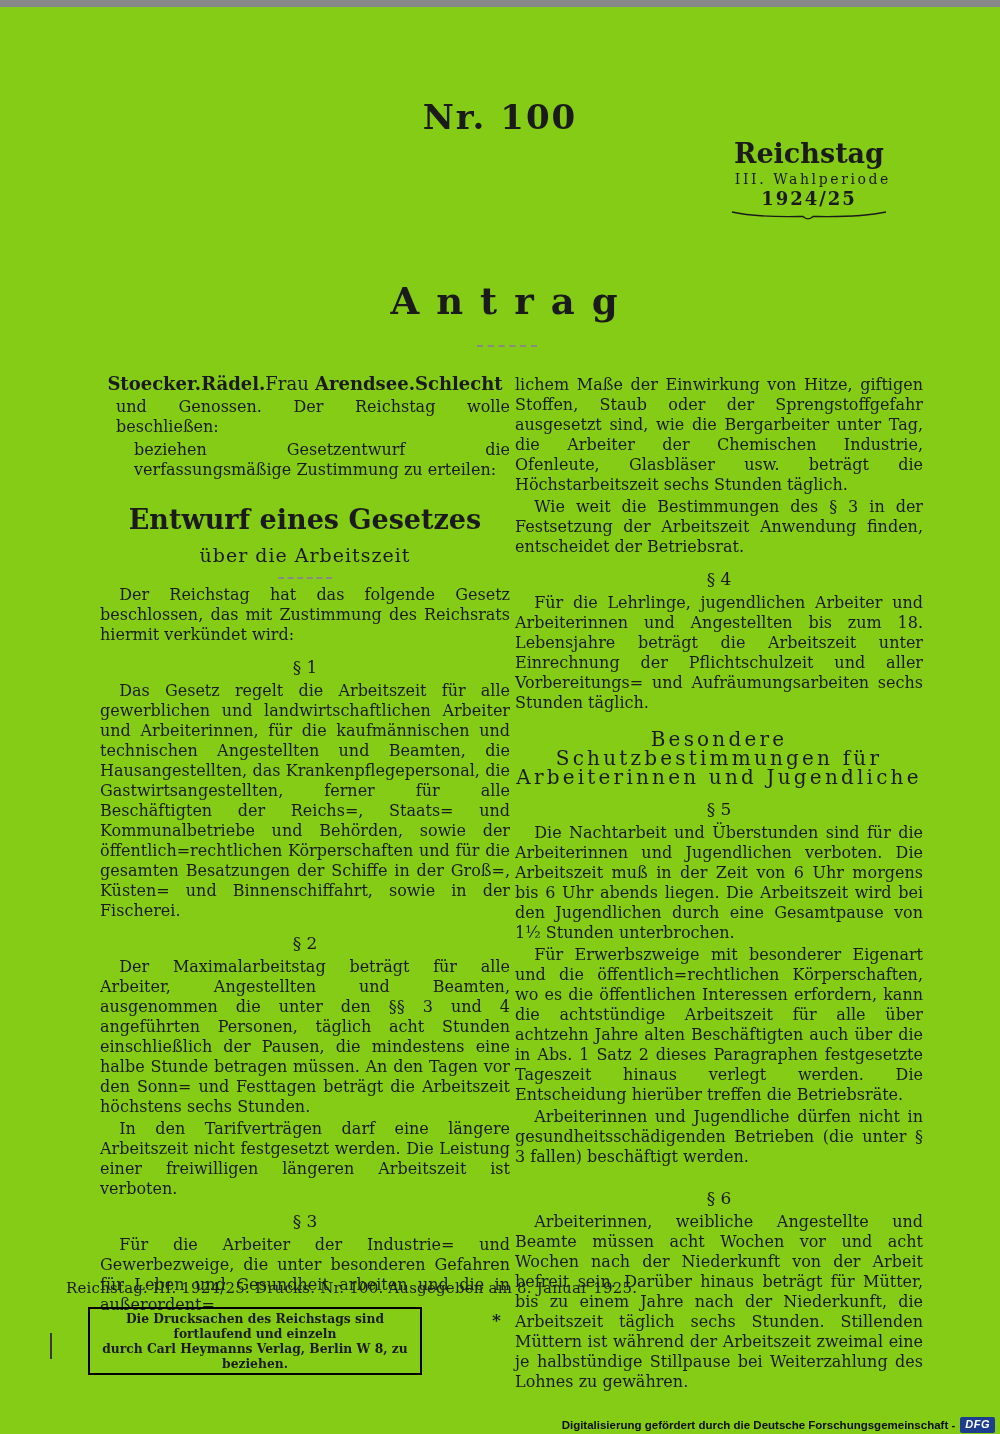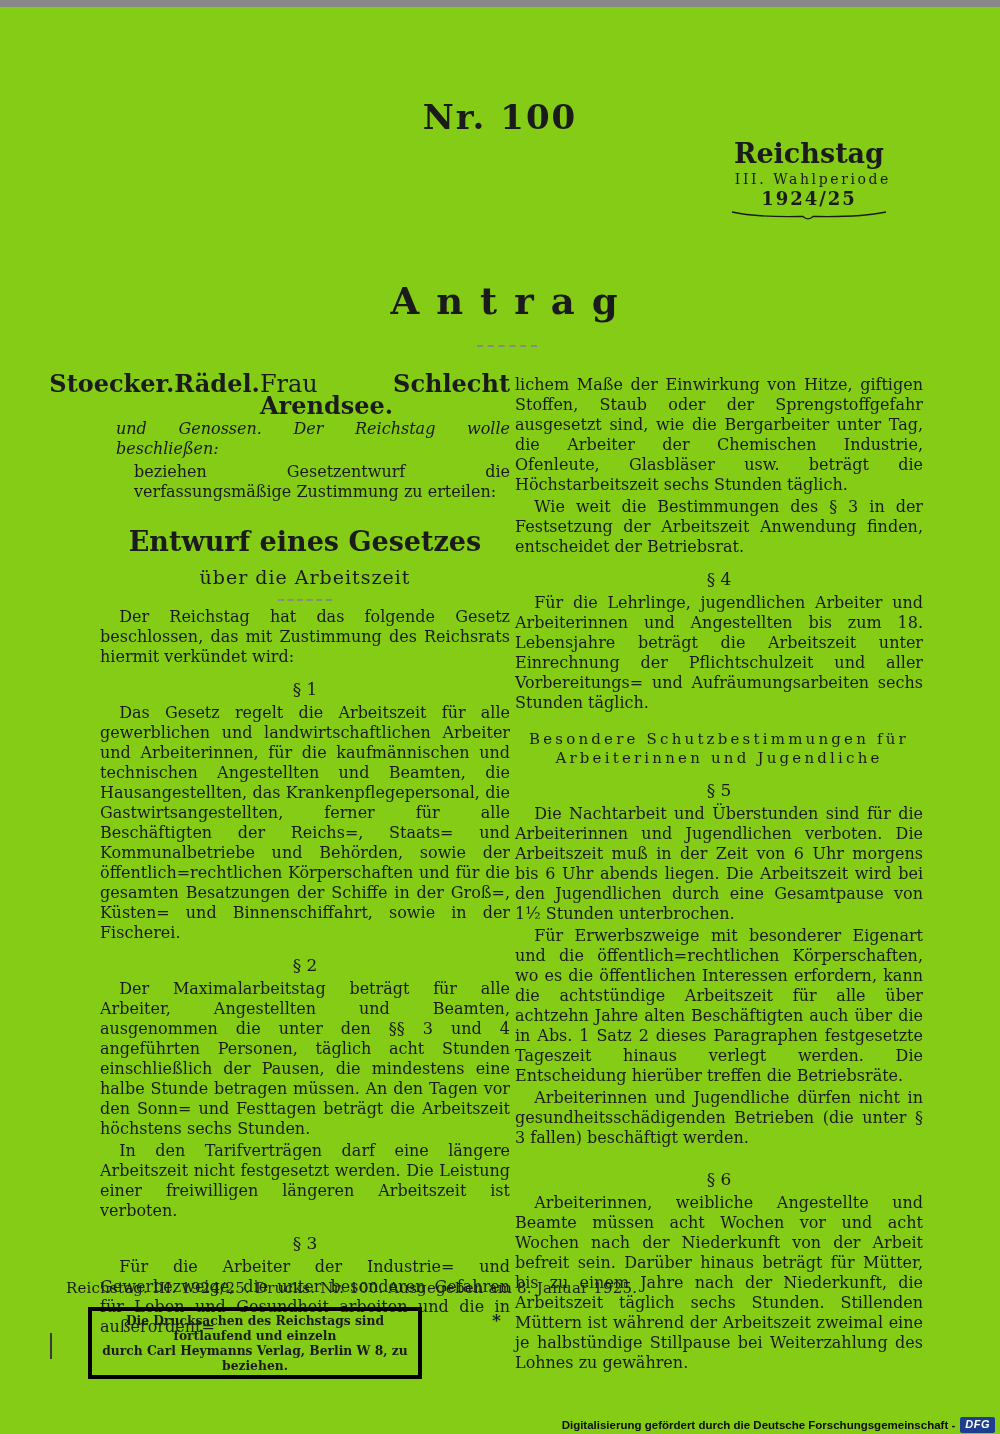--- a/index.html
+++ b/index.html
@@ -18,33 +18,33 @@
   .masthead svg{display:block;margin:1px auto 0;}
   .main-title{position:absolute;top:272px;left:0;width:1008px;text-align:center;
     font-size:37px;font-weight:bold;letter-spacing:17px;padding-left:17px;box-sizing:border-box;}
   .title-rule{position:absolute;top:338px;left:477px;width:60px;border-top:2px dashed #8a8a84;}
   
   .col{position:absolute;top:366px;font-size:16px;line-height:20px;text-align:justify;}
   .col-left{left:100px;width:410px;}
   .col-right{left:515px;width:408px;}
   .col p{margin:2px 0 0;text-indent:1.2em;}
   .col p.noindent{text-indent:0;}
-  .sponsors{display:flex;justify-content:flex-end;font-weight:bold;font-size:24px;line-height:22px;}
+  .sponsors{display:flex;justify-content:center;font-weight:bold;font-size:18px;line-height:22px;}
   .sponsors .reg{font-weight:normal;}
-  .line2{text-align:justify;-moz-text-align-last:justify;text-align-last:justify;padding-left:16px;text-indent:0 !important;font-style:italic;}
+  .line2{text-align:justify;-moz-text-align-last:justify;text-align-last:justify;padding-left:16px;text-indent:0 !important;}
   .preamble{margin:3px 0 0 34px !important;text-indent:0 !important;}
   .law-title{text-align:center;font-size:27px;font-weight:bold;line-height:32px;margin-top:24px;}
   .law-subtitle{text-align:center;font-size:19px;letter-spacing:1px;line-height:24px;margin-top:7px;}
   .sub-rule{width:54px;margin:10px auto 6px;border-top:2px dashed #8a8a84;}
   .section-label{text-align:center;font-size:17px;line-height:20px;margin:12px 0 4px;}
   .mt-lg{margin-top:21px;}
-  .subheading{text-align:center;font-size:15px;letter-spacing:3.2px;line-height:19px;margin-top:17px;}
+  .subheading{text-align:center;font-size:20px;letter-spacing:3.2px;line-height:19px;margin-top:17px;}
   
   .imprint{position:absolute;top:1272px;left:66px;font-size:15px;letter-spacing:.2px;}
-  .publisher-box{position:absolute;top:1300px;left:88px;width:334px;border:4px solid #000000;
+  .publisher-box{position:absolute;top:1300px;left:88px;width:334px;border:2px solid #000000;
     text-align:center;font-size:12.3px;font-weight:bold;line-height:15px;padding:2px 4px;box-sizing:border-box;}
   .asterisk{position:absolute;top:1303px;left:492px;font-size:17px;font-weight:bold;}
   .left-mark{position:absolute;top:1326px;left:50px;width:2px;height:26px;background:#3a3a3a;}
   .dfg-line{position:absolute;top:1410px;right:5px;display:flex;align-items:center;gap:5px;
     font-family:"Liberation Sans",sans-serif;font-size:11.5px;font-weight:bold;color:#0d0d0d;padding-left:22px;}
   .dfg-badge{background:#1d3e8f;color:#ffffff;font-style:italic;font-weight:bold;
     font-size:11px;line-height:13px;padding:1px 5px 2px;border-radius:2px;letter-spacing:.5px;}
 </style>
 </head>
 <body>

